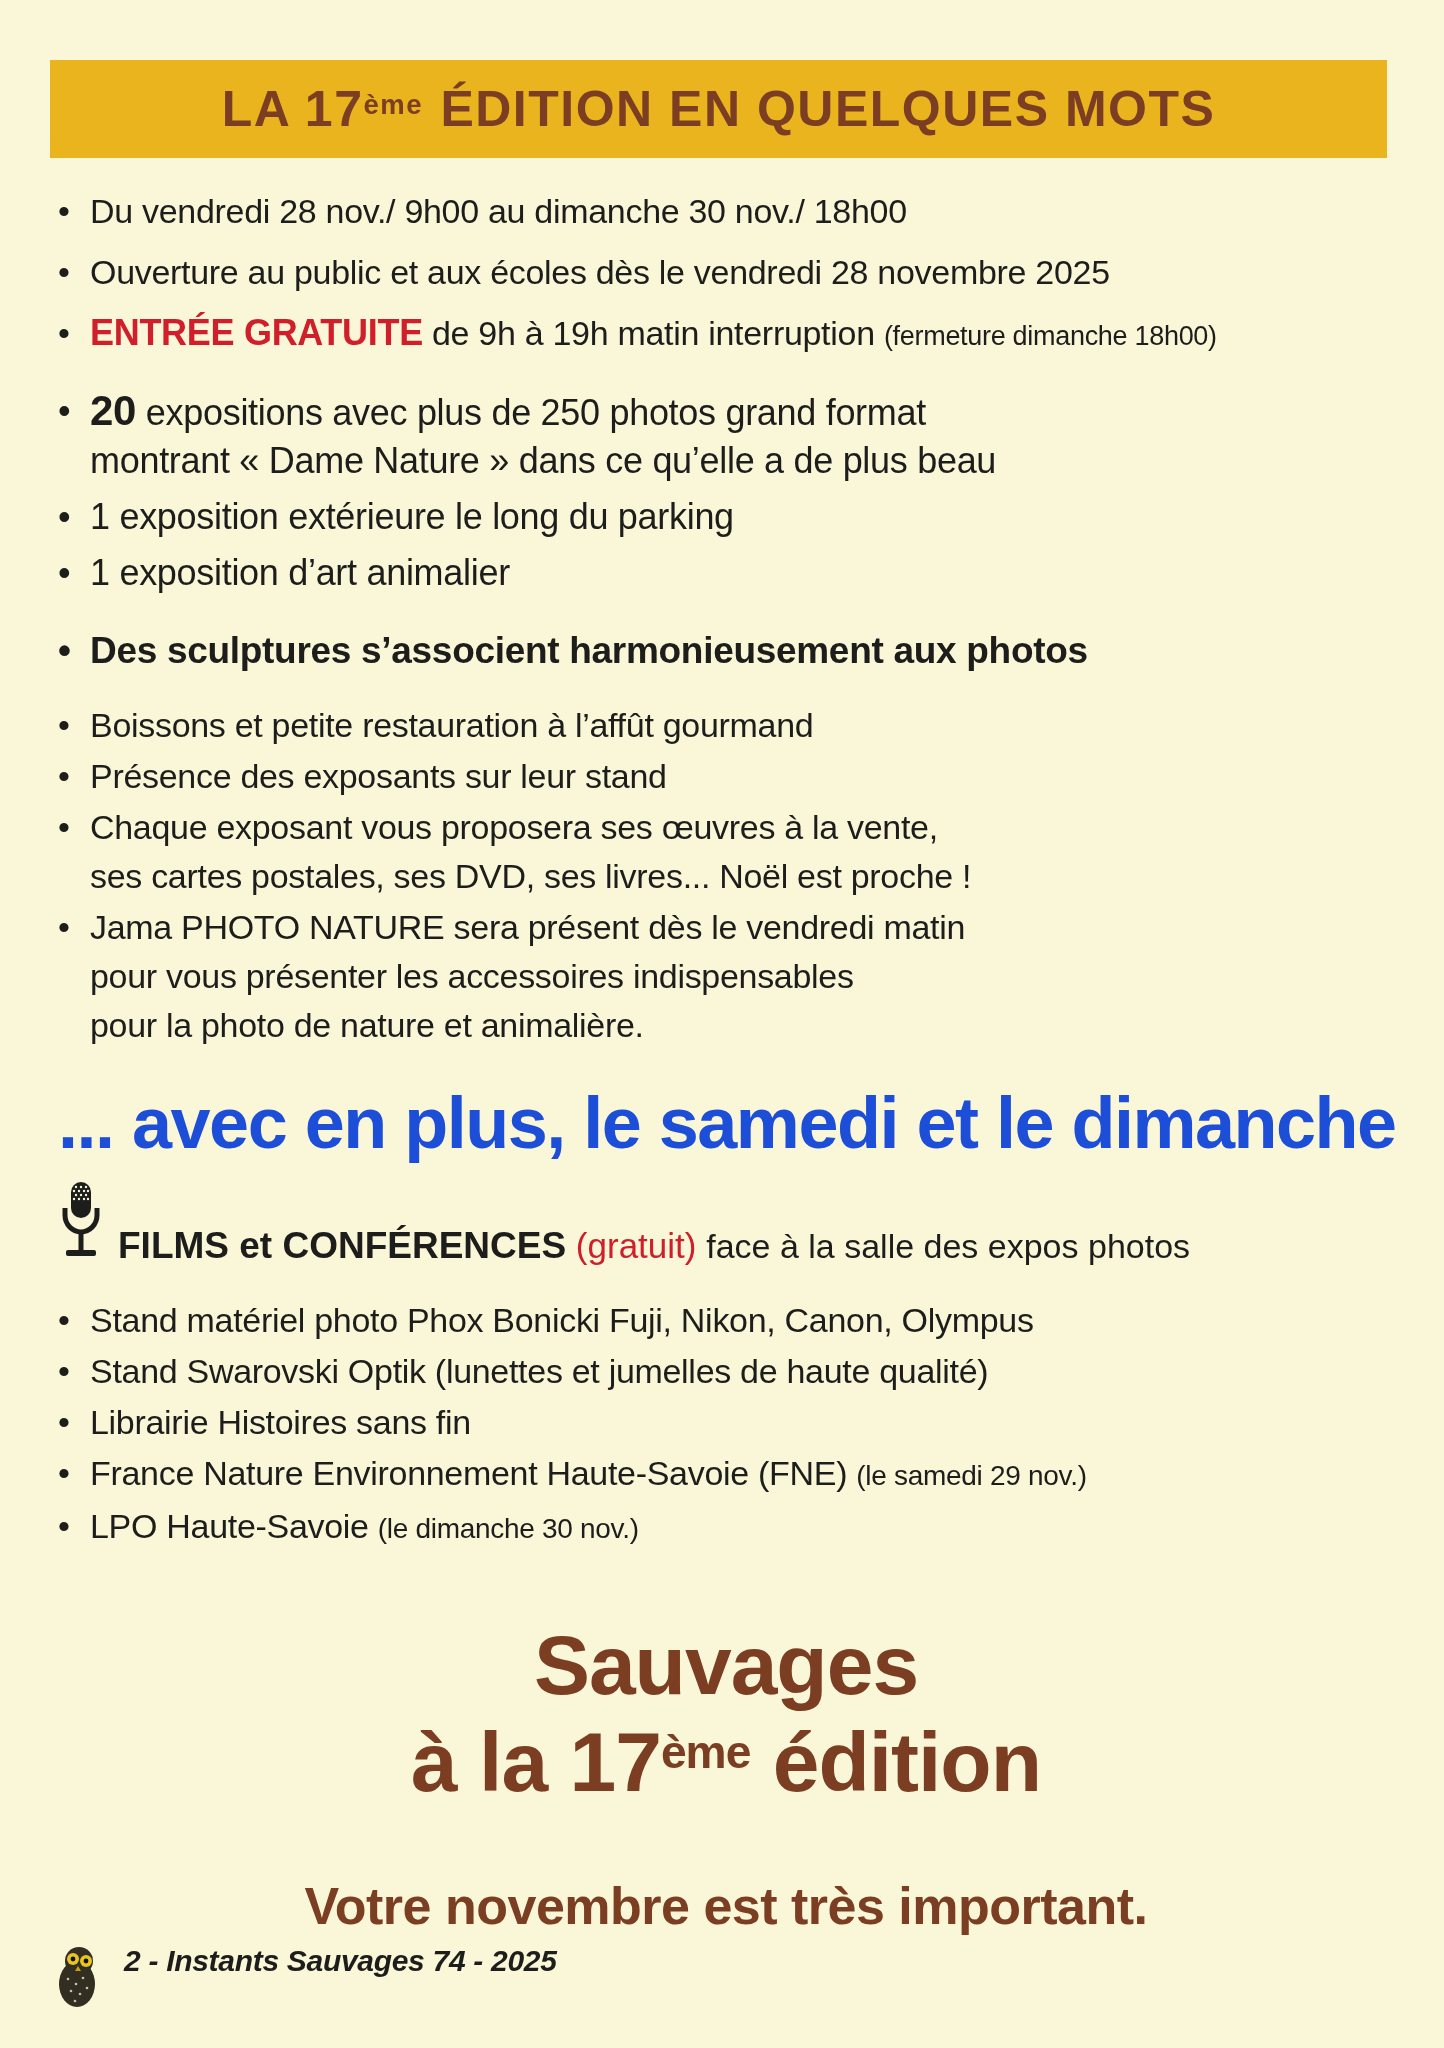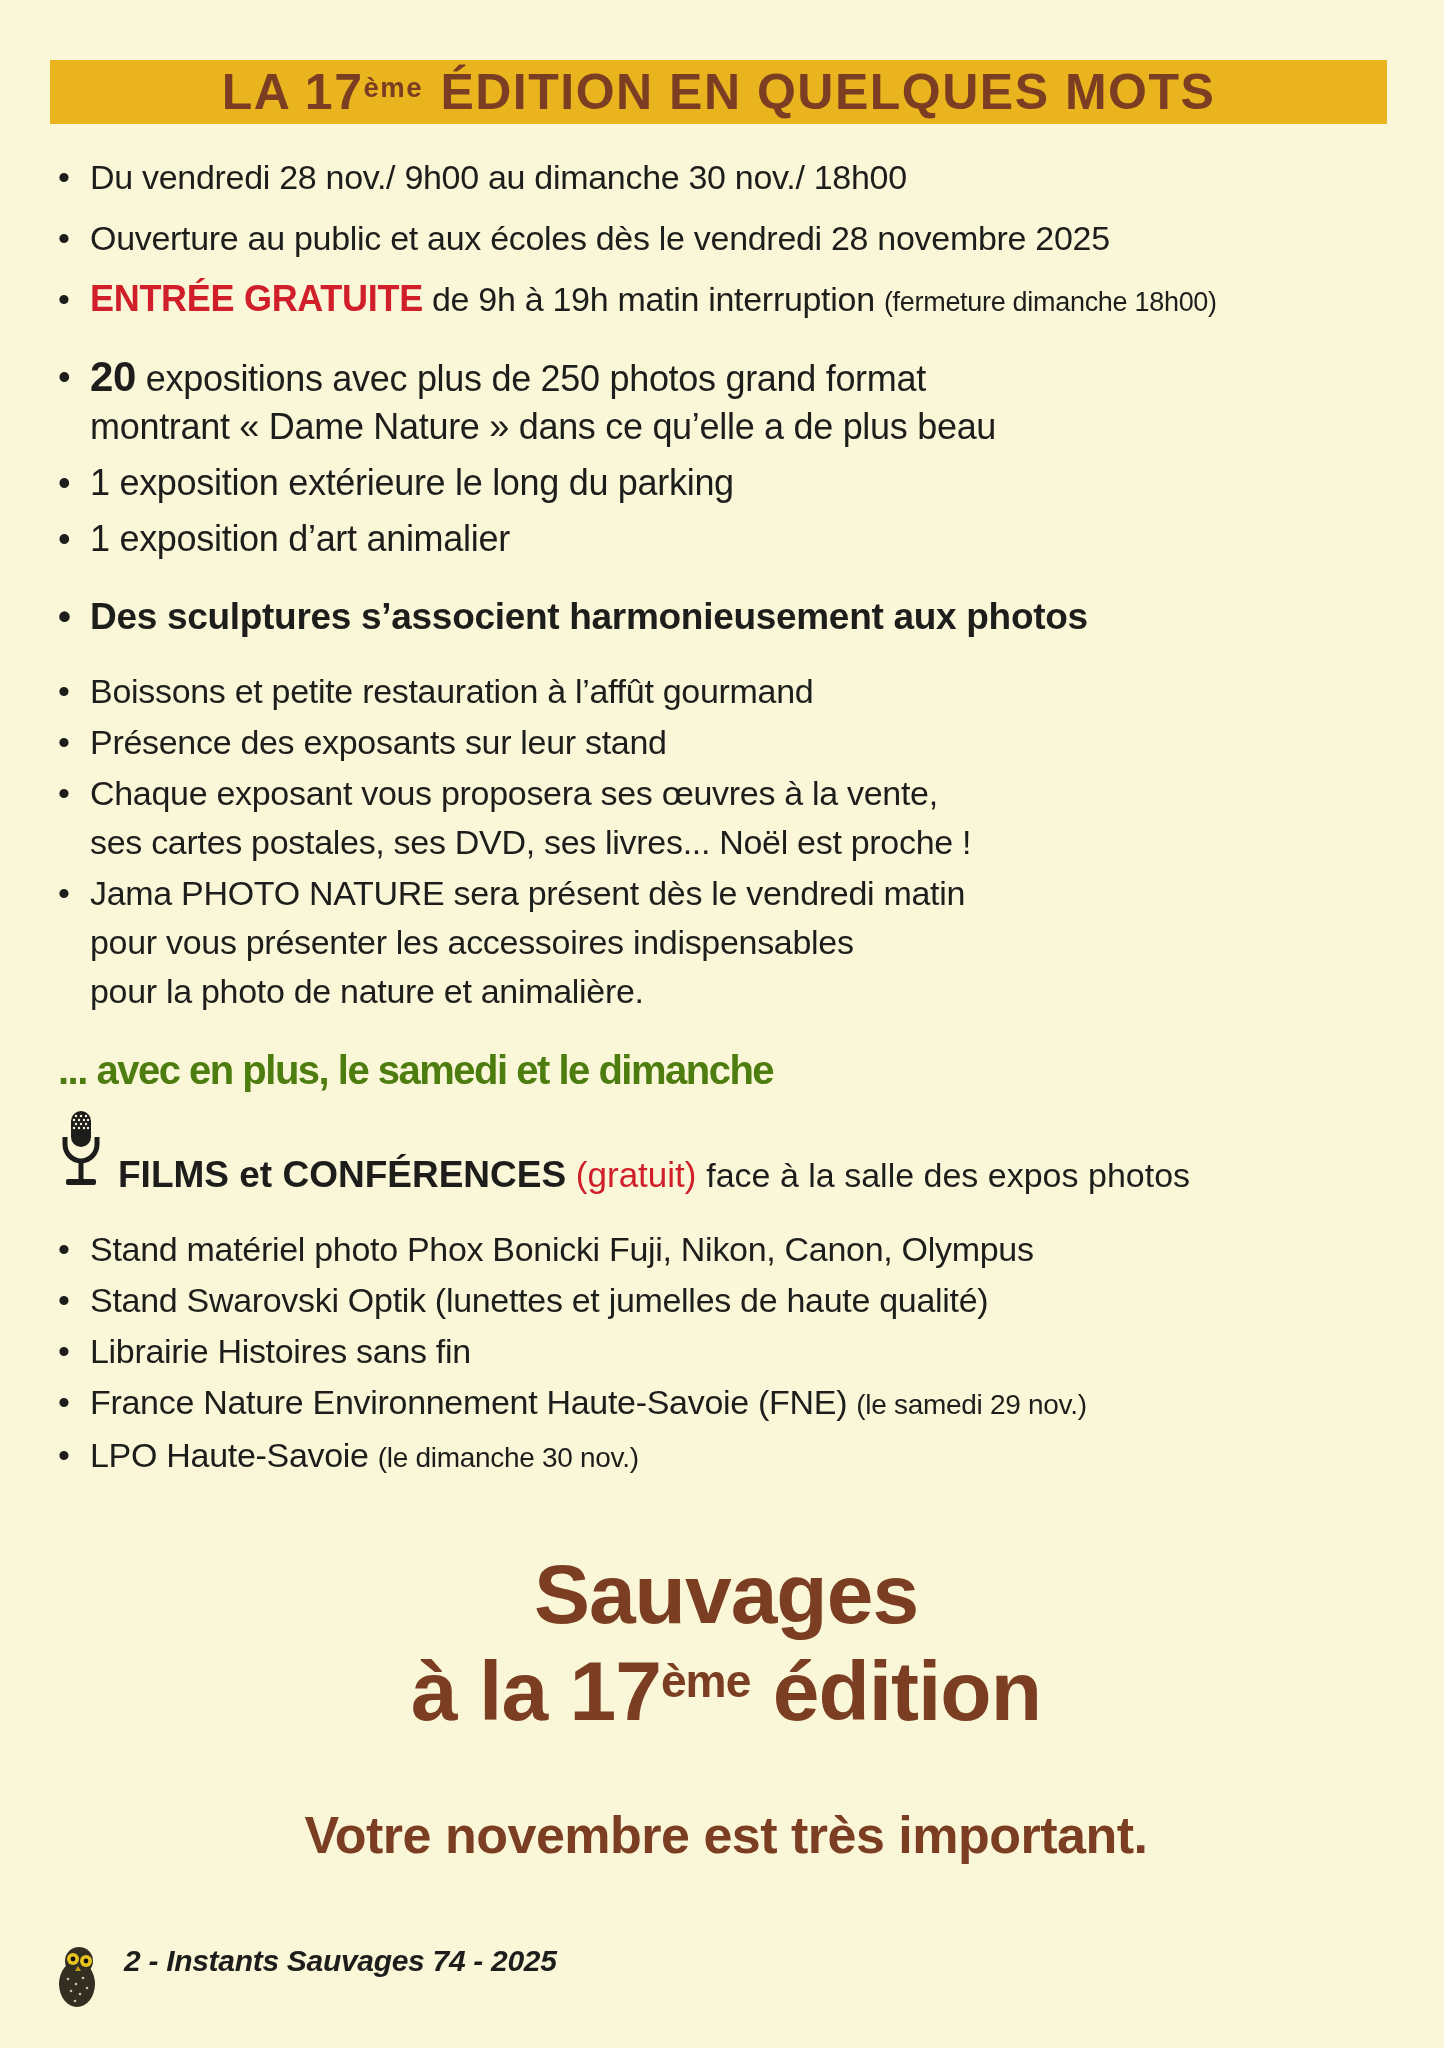--- a/index.html
+++ b/index.html
@@ -7,21 +7,21 @@
     position:relative;
     width:1444px;height:2048px;
     background:#FAF6D8;
     font-family:"Liberation Sans","DejaVu Sans",sans-serif;
     color:#1D1D1B;
     overflow:hidden;
   }
   
   .banner{
     margin:60px 57px 0 50px;
-    height:64px;
+    height:98px;
     background:#E9B41D;
     display:flex;align-items:center;justify-content:center;
   }
   .banner-title{
     font-size:50px;font-weight:bold;color:#7B3E22;
     letter-spacing:1.5px;white-space:nowrap;
   }
   .banner-title sup{
     font-size:0.55em;position:relative;top:-0.45em;vertical-align:baseline;
     margin-right:2px;
@@ -41,21 +41,21 @@
   .s2 .li{margin-bottom:8px;}
   .big-num{font-weight:bold;font-size:42px;}
 
   .sculpt{margin:30px 0 26px 0;font-size:37px;font-weight:bold;line-height:48px;}
 
   .s4{font-size:34px;line-height:49px;}
   .s4 .li{margin-bottom:2px;}
 
   .red-heading{
     margin-top:32px;
-    font-size:40px;font-weight:bold;color:#4d7c0f;
+    font-size:72px;font-weight:bold;color:#1d4ed8;
     letter-spacing:-1.5px;white-space:nowrap;
   }
 
   .films-row{margin-top:16px;display:flex;align-items:flex-end;gap:14px;}
   .films-text{font-size:34px;line-height:44px;padding-bottom:4px;}
   .films-bold{font-weight:bold;font-size:37px;}
   .films-red{color:#D01F2A;font-size:35px;}
 
   .stands{margin-top:24px;font-size:34px;line-height:49px;}
   .stands .li{margin-bottom:2px;}

